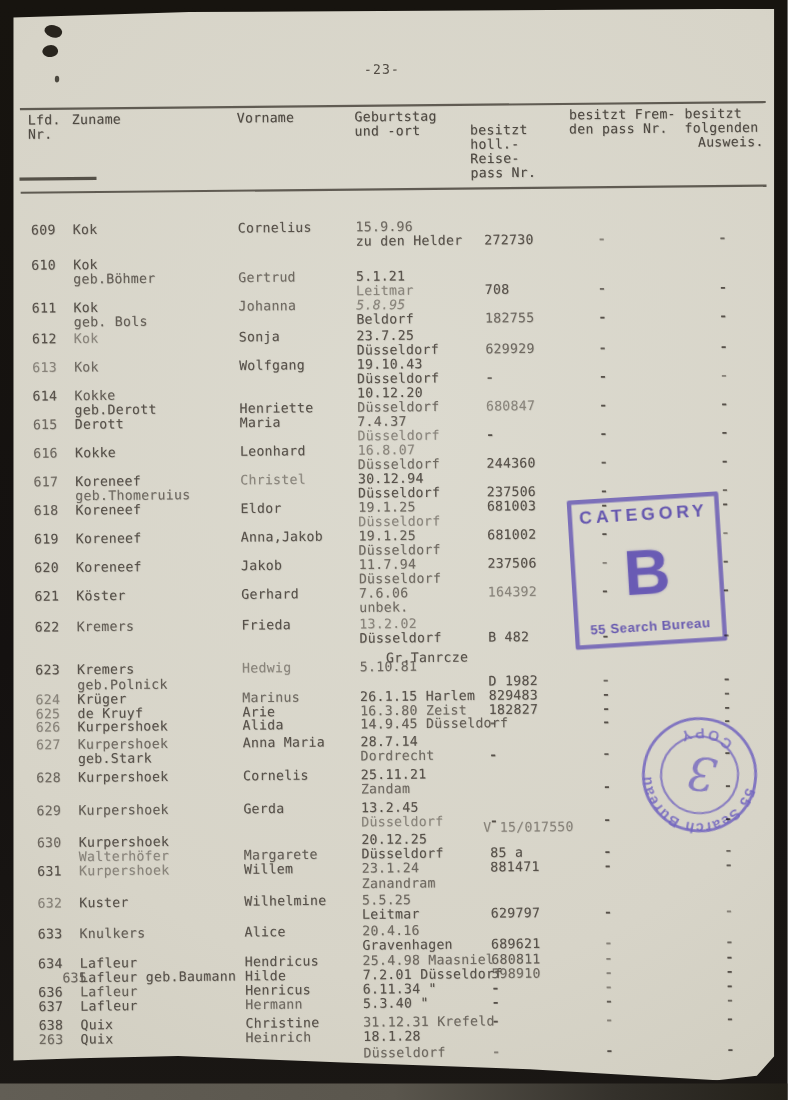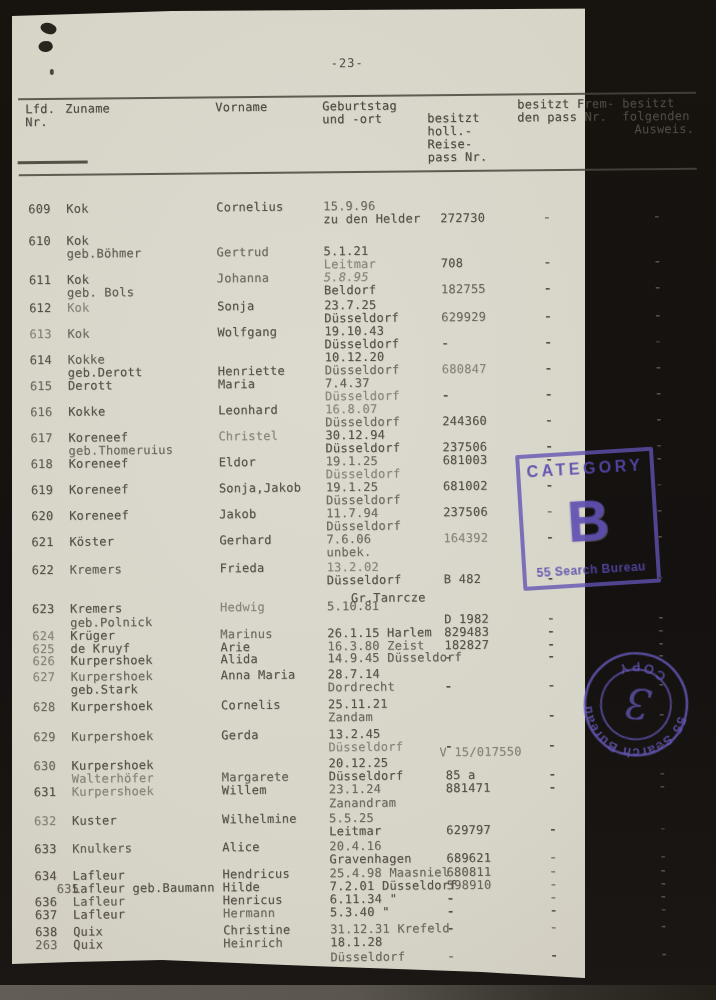--- a/index.html
+++ b/index.html
@@ -6,21 +6,21 @@
   body{
     width:716px;height:1000px;overflow:hidden;position:relative;
     background:linear-gradient(180deg,#17140f 0%,#141110 60%,#1a1714 100%);
     font-family:"DejaVu Sans Mono","Liberation Mono",monospace;
   }
   .floor{
     position:absolute;left:0;bottom:0;width:716px;height:15px;z-index:0;
     background:linear-gradient(90deg,#625e55 0%,#5a564d 50%,#34312b 78%,#232019 100%);
   }
   .paper{
-    position:absolute;left:12px;top:8px;width:573px;height:978px;z-index:1;
+    position:absolute;left:12px;top:8px;width:692px;height:978px;z-index:1;
     background:radial-gradient(120% 95% at 52% 38%, #dcdacf 0%, #d7d4c8 55%, #cecbbd 88%, #c6c3b4 100%);
     clip-path:polygon(0px 8px,160px 3px,692px 0px,692px 952px,676px 970px,640px 974px,470px 964px,300px 958px,150px 952px,60px 954px,0px 956px);
   }
   .inner{position:absolute;left:0;top:0;width:692px;height:978px;transform:rotate(-0.55deg);transform-origin:50% 40%;}
   .txt{position:absolute;white-space:pre;font-size:12px;line-height:12px;letter-spacing:0.25px;
        color:#57514a;text-shadow:0.4px 0.4px 0.7px rgba(70,64,55,0.35);}
   .hdr{color:#4e4942;}
   .page-no{position:absolute;left:322px;top:48px;font-size:12px;letter-spacing:1px;color:#514b43;}
   .rule{position:absolute;background:#4a453d;opacity:0.85;}
   .rule-top{left:9px;top:87px;width:678px;height:2px;}
@@ -169,21 +169,21 @@
         <span class="cell c-nr" style="left: 18px; top: 447px;">618</span>
         <span class="cell c-zuname" style="left: 56px; top: 447px;">Koreneef</span>
         <span class="cell c-vorname" style="left: 206px; top: 447px;">Eldor</span>
         <span class="cell c-geb" style="left: 313px; top: 447px;">19.1.25</span>
         <span class="cell c-pass" style="left: 430px; top: 447px;">681003</span>
         <span class="cell c-frem c-dash" style="left: 533px; top: 447px;">-</span>
         <span class="cell c-aus c-dash" style="left: 643px; top: 447px;">-</span>
         <span class="cell c-geb" style="left: 313px; top: 460px;">Düsseldorf</span>
         <span class="cell c-nr" style="left: 18px; top: 473px;">619</span>
         <span class="cell c-zuname" style="left: 56px; top: 473px;">Koreneef</span>
-        <span class="cell c-vorname" style="left: 206px; top: 473px;">Sonja,Jakob</span>
+        <span class="cell c-vorname" style="left: 206px; top: 473px;">Anna,Jakob</span>
         <span class="cell c-geb" style="left: 313px; top: 473px;">19.1.25</span>
         <span class="cell c-pass" style="left: 430px; top: 473px;">681002</span>
         <span class="cell c-frem c-dash" style="left: 533px; top: 473px;">-</span>
         <span class="cell c-aus c-dash" style="left: 643px; top: 473px;">-</span>
         <span class="cell c-geb" style="left: 313px; top: 486px;">Düsseldorf</span>
         <span class="cell c-nr" style="left: 18px; top: 499px;">620</span>
         <span class="cell c-zuname" style="left: 56px; top: 499px;">Koreneef</span>
         <span class="cell c-vorname" style="left: 206px; top: 499px;">Jakob</span>
         <span class="cell c-geb" style="left: 313px; top: 499px;">11.7.94</span>
         <span class="cell c-pass" style="left: 430px; top: 499px;">237506</span>

